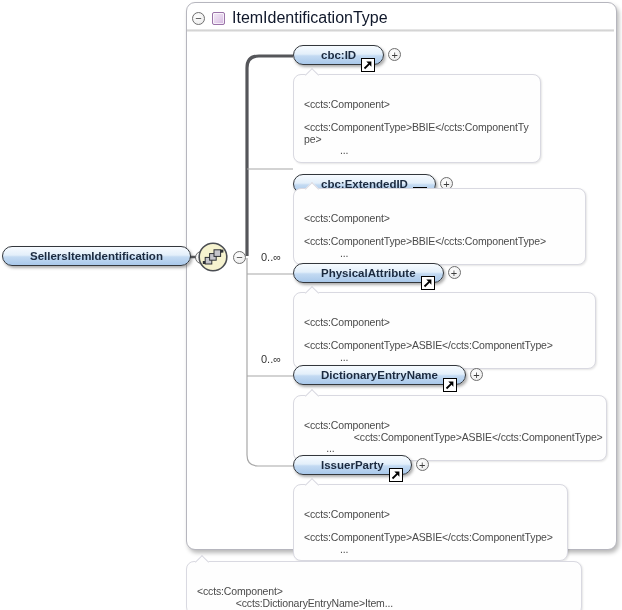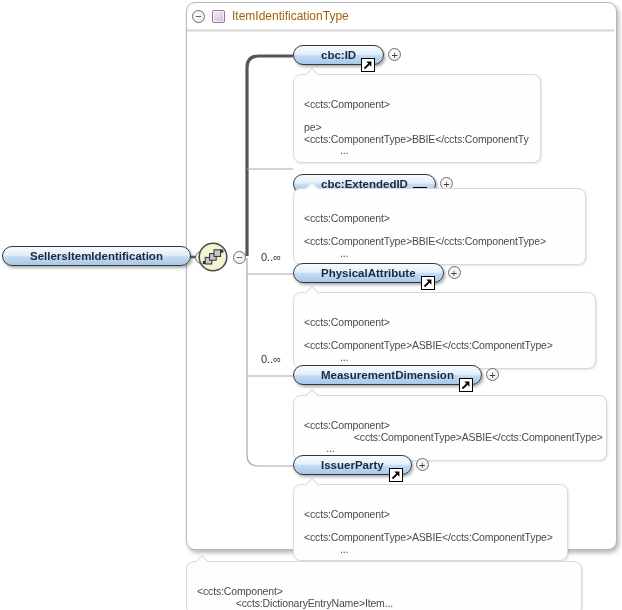--- a/index.html
+++ b/index.html
@@ -6,21 +6,21 @@
   #canvas{position:relative;width:622px;height:610px;background:#ffffff;overflow:hidden;
           font-family:"Liberation Sans",sans-serif;}
 
   
   .type-box{position:absolute;left:186px;top:2px;width:429px;height:546px;background:#ffffff;
             border:1px solid #b6b6be;border-radius:9px;box-shadow:2px 3px 4px rgba(0,0,0,0.28);}
   .type-sep{position:absolute;left:187px;top:29px;width:427px;height:3px;
             background:linear-gradient(180deg,#ededed, #d2d2d2 55%, #f7f7f7);}
 
   .type-title-row{position:absolute;left:192px;top:9px;display:flex;align-items:center;gap:7px;}
-  .type-title{font-size:12px;color:#a16207;white-space:nowrap;}
+  .type-title{font-size:16px;color:#0f172a;white-space:nowrap;}
   .type-icon{width:13px;height:13px;border:1px solid #9a72a8;border-radius:2px;box-sizing:border-box;
              background:linear-gradient(135deg,#f4ebf7 0%,#e5d2ec 55%,#d3b4de 100%);
              box-shadow:inset 0 0 0 1px rgba(255,255,255,0.7);}
 
   
   .circle-btn{width:13px;height:13px;box-sizing:border-box;border:1px solid #6f6f6f;border-radius:50%;
               background:radial-gradient(circle at 40% 35%,#ffffff 0%,#ececec 80%,#dcdcdc 100%);
               color:#3c3c3c;font-size:11px;line-height:10px;display:inline-flex;align-items:center;
               justify-content:center;flex:0 0 auto;user-select:none;}
   .abs-after{position:absolute;left:100%;margin-left:4px;}
@@ -104,22 +104,22 @@
           <path d="M4.3 2.6 L9.4 2.6 L9.4 7.7 Z" fill="#000"></path>
         </svg>
     </span>
     <span class="circle-btn abs-after" style="top:3px;">+</span>
   </div>
   <div class="note" style="left:293px;top:74px;width:226px;">
     <span class="note-tail"></span>
     <div>
         <div class="line">&lt;ccts:Component&gt;</div>
         <div class="line">&nbsp;</div>
+        <div class="line">&lt;ccts:ComponentType&gt;BBIE&lt;/ccts:ComponentTy</div>
         <div class="line">pe&gt;</div>
-        <div class="line">&lt;ccts:ComponentType&gt;BBIE&lt;/ccts:ComponentTy</div>
         <div class="line">             ...</div>
       </div>
   </div>
 
   <div class="node" style="left:293px;top:158px;margin-top:16px;">
     <span class="pill">cbc:ExtendedID</span>
     <span class="ref-icon">
       <svg width="12" height="12" viewBox="0 0 12 12">
           <path d="M2.5 9.5 L7.2 4.8" stroke="#000" stroke-width="1.8"></path>
           <path d="M4.3 2.6 L9.4 2.6 L9.4 7.7 Z" fill="#000"></path>
@@ -153,21 +153,21 @@
     <div>
         <div class="line">&lt;ccts:Component&gt;</div>
         <div class="line">&nbsp;</div>
         <div class="line">&lt;ccts:ComponentType&gt;ASBIE&lt;/ccts:ComponentType&gt;</div>
         <div class="line">             ...</div>
       </div>
   </div>
 
   <span class="card-label" style="left:261px;top:353px;">0..∞</span>
   <div class="node" style="left:293px;top:365px;">
-    <span class="pill">MeasurementDimension</span>
+    <span class="pill">DictionaryEntryName</span>
     <span class="ref-icon">
       <svg width="12" height="12" viewBox="0 0 12 12">
           <path d="M2.5 9.5 L7.2 4.8" stroke="#000" stroke-width="1.8"></path>
           <path d="M4.3 2.6 L9.4 2.6 L9.4 7.7 Z" fill="#000"></path>
         </svg>
     </span>
     <span class="circle-btn abs-after" style="top:3px;">+</span>
   </div>
   <div class="note" style="left:293px;top:395px;width:292px;">
     <span class="note-tail"></span>

